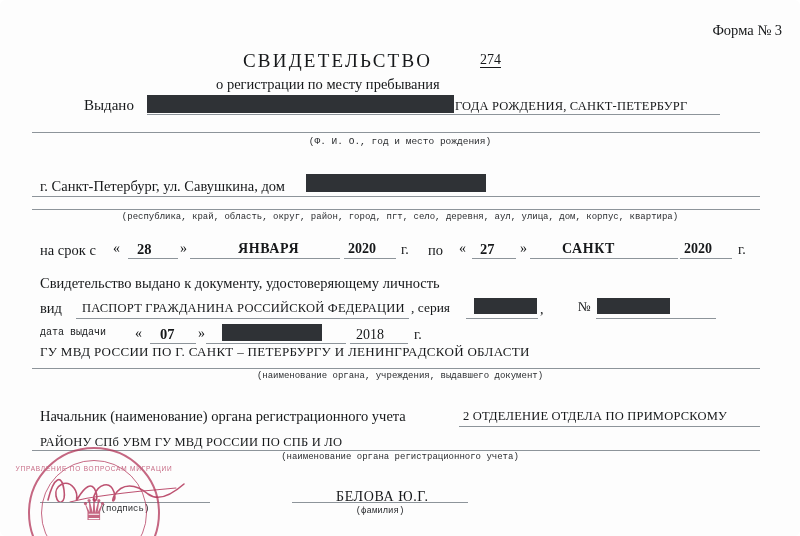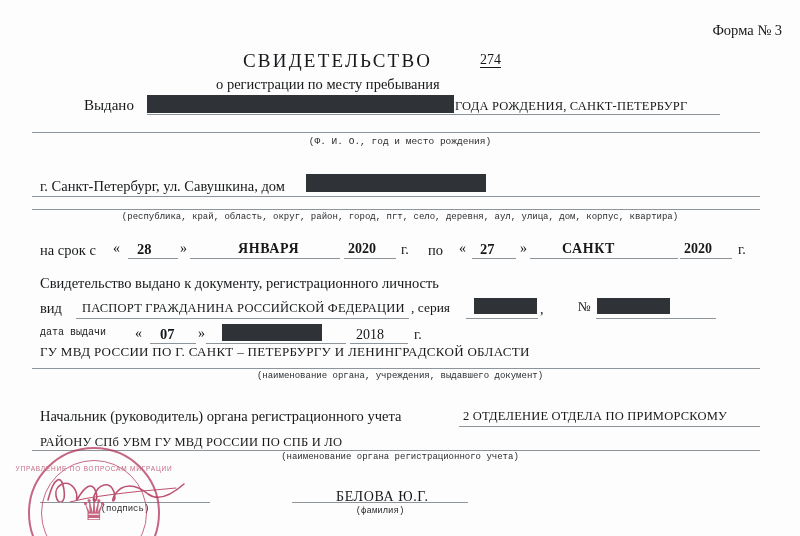--- a/index.html
+++ b/index.html
@@ -203,21 +203,21 @@
   <div class="txt" id="year-to">2020</div>
   <div class="txt" id="g2">г.</div>
 
   <div class="line" style="left:128px; top:258px; width:50px;"></div>
   <div class="line" style="left:190px; top:258px; width:150px;"></div>
   <div class="line" style="left:344px; top:258px; width:52px;"></div>
   <div class="line" style="left:472px; top:258px; width:44px;"></div>
   <div class="line" style="left:530px; top:258px; width:148px;"></div>
   <div class="line" style="left:680px; top:258px; width:52px;"></div>
 
-  <div class="txt" id="doc-intro">Свидетельство выдано к документу, регистрационного личность</div>
+  <div class="txt" id="doc-intro">Свидетельство выдано к документу, удостоверяющему личность</div>
   <div class="txt" id="vid-label">вид</div>
   <div class="txt" id="passport-text">ПАСПОРТ ГРАЖДАНИНА РОССИЙСКОЙ ФЕДЕРАЦИИ</div>
   <div class="txt" id="seria-label">, серия</div>
   <div class="redact" style="left:474px; top:298px; width:63px; height:16px;"></div>
   <div class="txt" id="comma1">,</div>
   <div class="txt" id="num-label">№</div>
   <div class="redact" style="left:597px; top:298px; width:73px; height:16px;"></div>
   <div class="line" style="left:76px; top:318px; width:333px;"></div>
   <div class="line" style="left:466px; top:318px; width:72px;"></div>
   <div class="line" style="left:596px; top:318px; width:120px;"></div>
@@ -230,21 +230,21 @@
   <div class="txt" id="year-doc">2018</div>
   <div class="txt" id="g3">г.</div>
   <div class="line" style="left:150px; top:343px; width:46px;"></div>
   <div class="line" style="left:206px; top:343px; width:140px;"></div>
   <div class="line" style="left:350px; top:343px; width:58px;"></div>
 
   <div class="txt" id="organ-text">ГУ  МВД  РОССИИ  ПО  Г. САНКТ – ПЕТЕРБУРГУ  И  ЛЕНИНГРАДСКОЙ ОБЛАСТИ</div>
   <div class="line" style="left:32px; top:368px; width:728px;"></div>
   <div class="caption" id="cap-organ">(наименование органа, учреждения, выдавшего документ)</div>
 
-  <div class="txt" id="chief-label">Начальник (руководитель) органа регистрационного учета</div>
+  <div class="txt" id="chief-label">Начальник (наименование) органа регистрационного учета</div>
   <div class="txt" id="chief-org1">2 ОТДЕЛЕНИЕ ОТДЕЛА  ПО ПРИМОРСКОМУ</div>
   <div class="line" style="left:459px; top:426px; width:301px;"></div>
   <div class="txt" id="chief-org2">РАЙОНУ  СПб  УВМ  ГУ  МВД  РОССИИ  ПО  СПБ  И  ЛО</div>
   <div class="line" style="left:32px; top:450px; width:728px;"></div>
   <div class="caption" id="cap-reg-organ">(наименование органа регистрационного учета)</div>
 
   <svg id="signature" viewBox="0 0 150 40" xmlns="http://www.w3.org/2000/svg">
     <g fill="none" stroke="#b3365a" stroke-width="1.6" stroke-linecap="round">
       <path d="M4 30 C10 6, 18 4, 20 20 C22 34, 14 36, 12 26 C10 16, 22 8, 30 18 C36 26, 30 34, 34 28 C40 18, 48 10, 52 22 C55 32, 48 34, 50 26 C54 14, 66 10, 70 22 C73 32, 66 34, 70 26 C78 12, 92 14, 104 24 C112 30, 124 28, 140 14"></path>
       <path d="M26 32 C48 26, 84 22, 132 18" stroke-width="1.1"></path>

